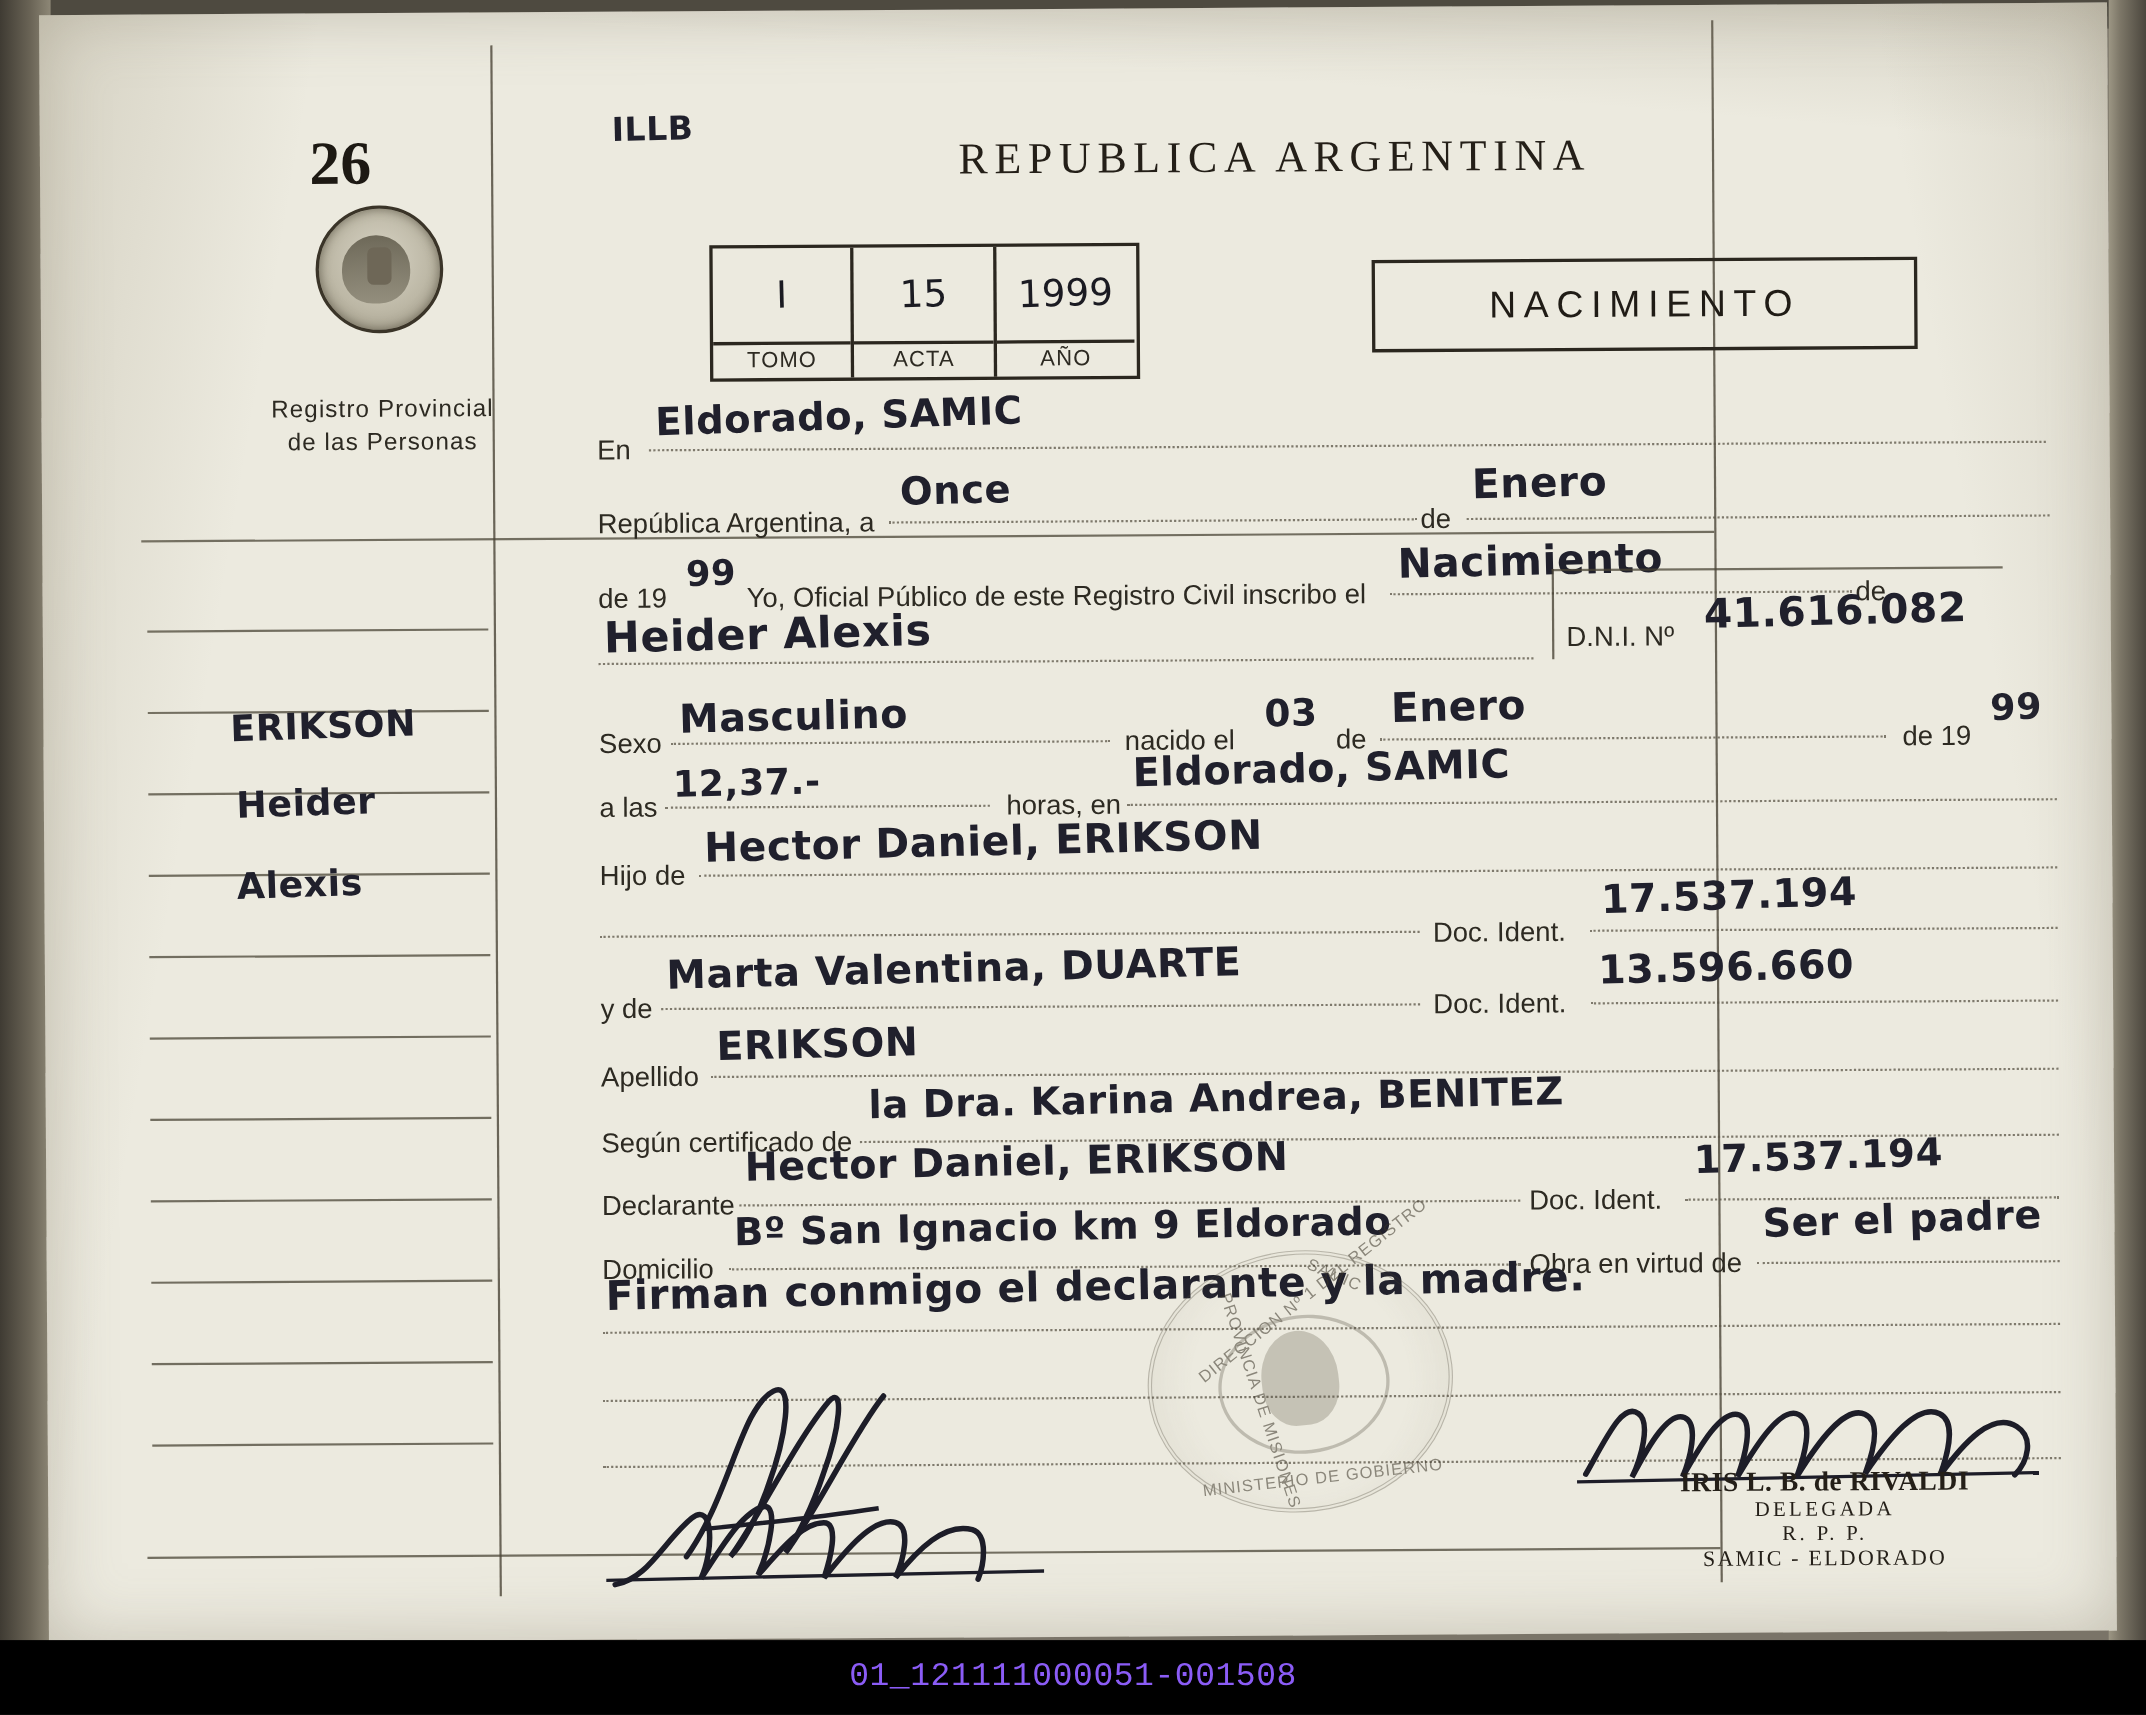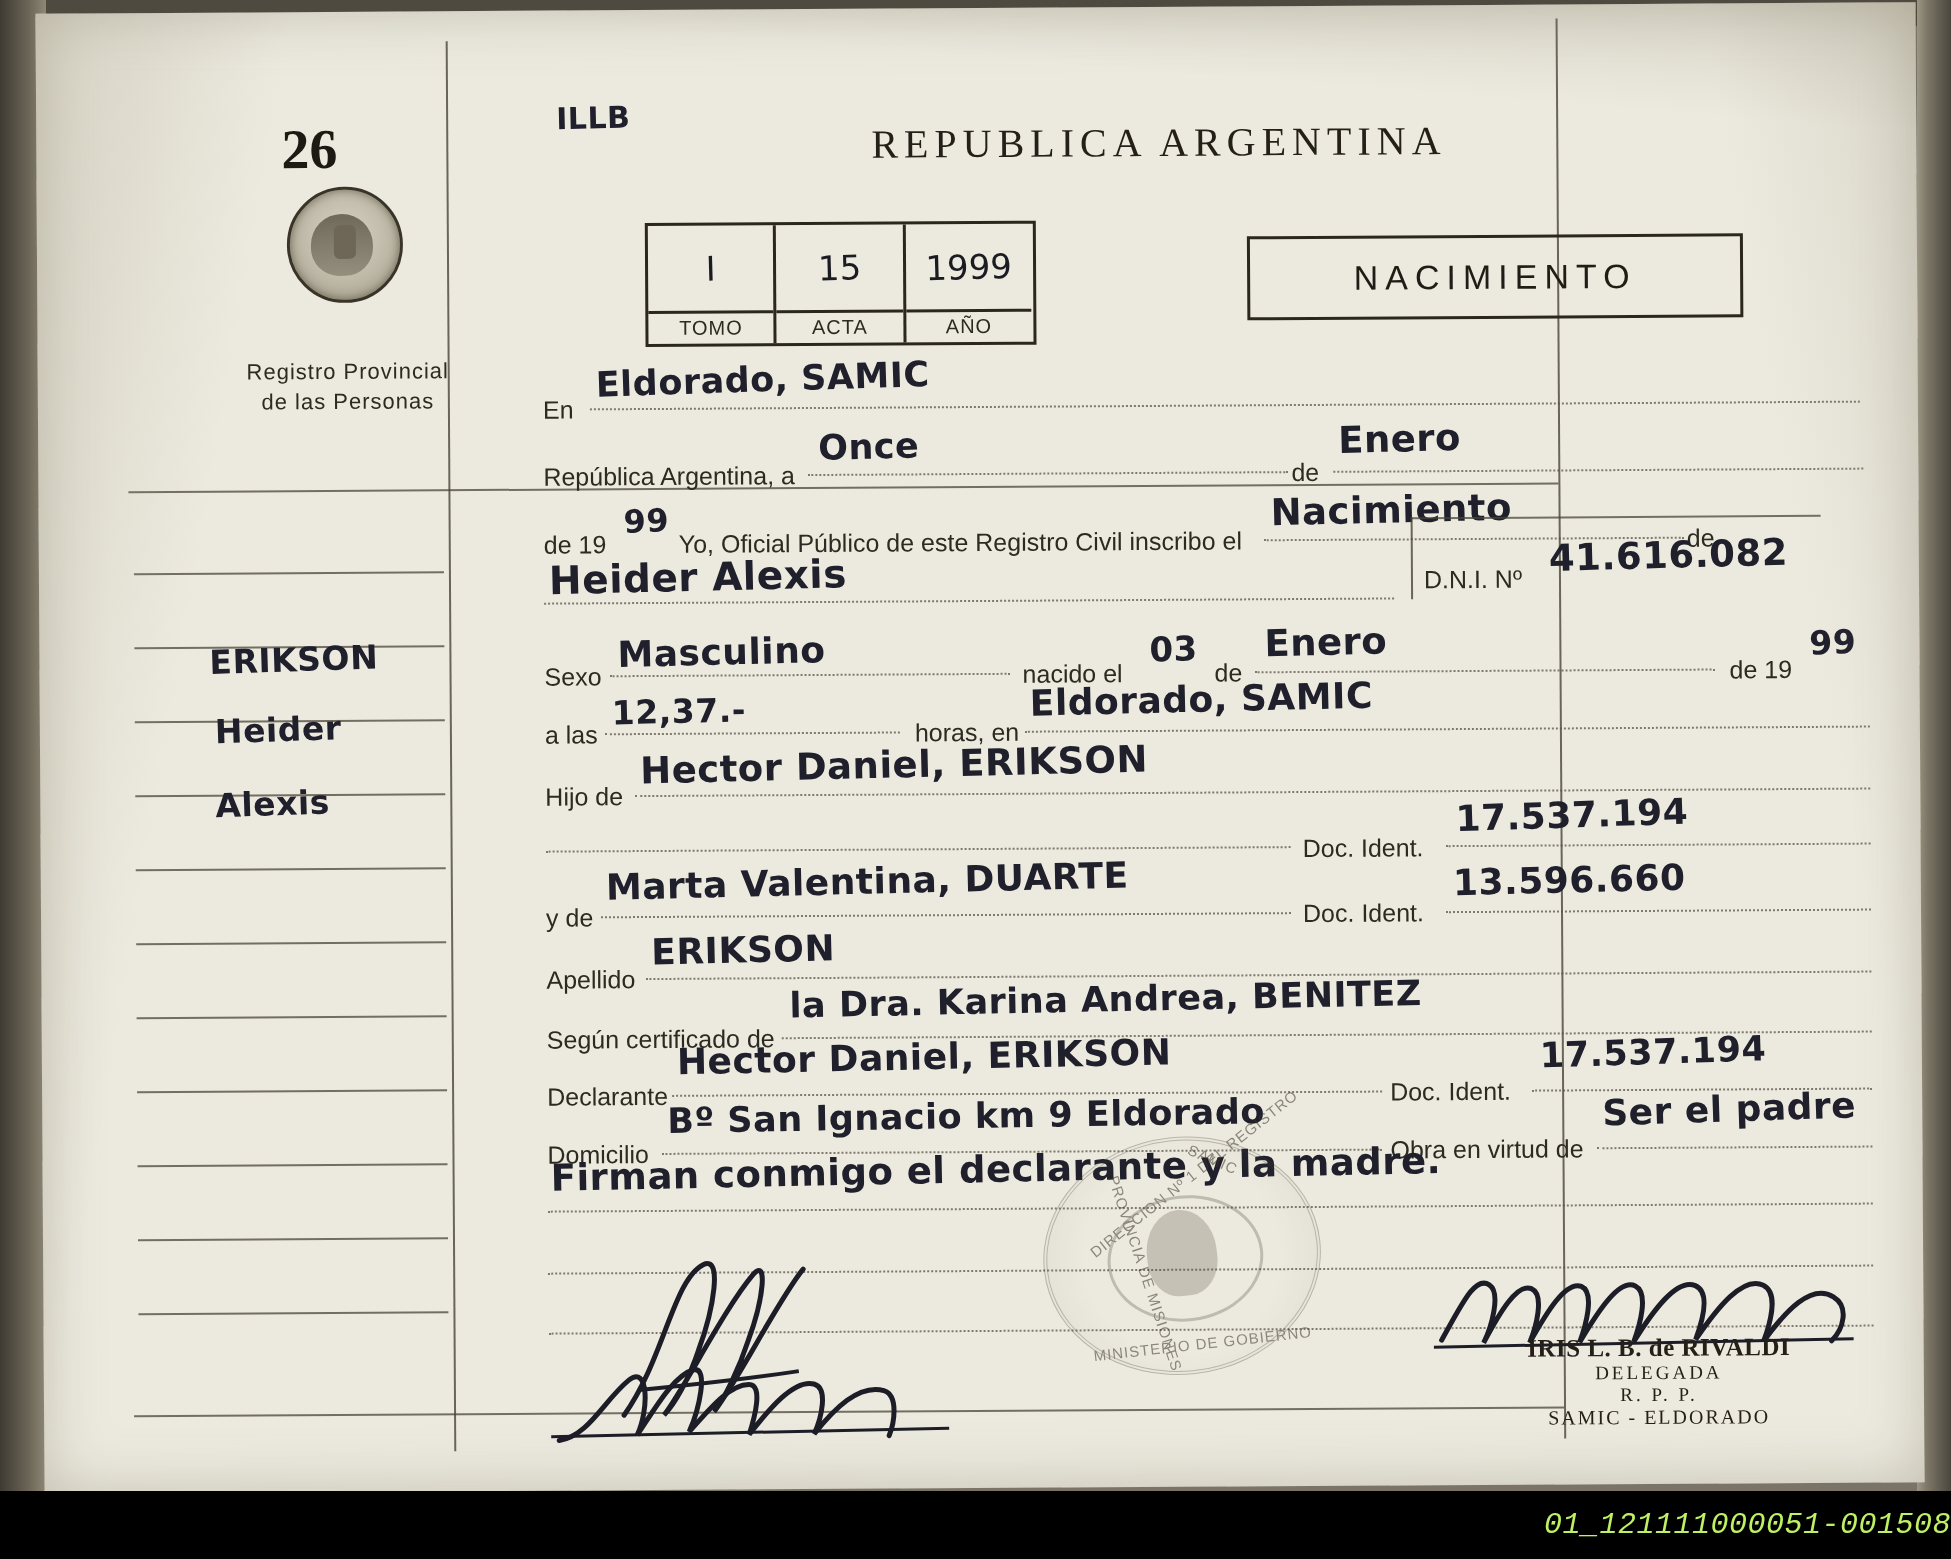--- a/index.html
+++ b/index.html
@@ -62,28 +62,27 @@
     width: 34px; height: 1492px;
     background: linear-gradient(270deg, #4a463d 0%, #7d7768 70%, #9c9684 100%);
   }
   
   .footer {
     position: absolute;
     left: 0; bottom: 0;
     width: 1951px;
     height: 68px;
     background: #000;
-    color: #bef264;
+    color: #8b5cf6;
     display: flex;
     align-items: center;
-    justify-content: flex-end;
+    justify-content: center;
     font-family: "Liberation Mono", monospace;
     font-size: 30px;
     letter-spacing: 0.5px;
-    font-style: italic;
   }
   
   .rule {
     position: absolute;
     height: 0;
     border-top: 2px solid #4a4436;
     opacity: 0.75;
   }
   .rule.dotted {
     border-top: 2px dotted #5a5446;

